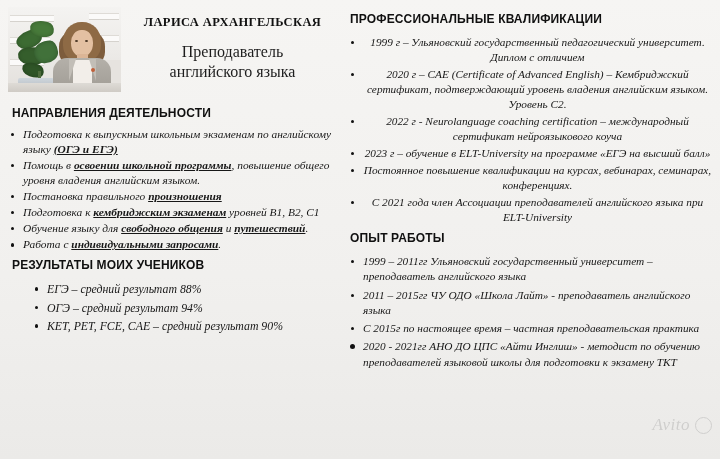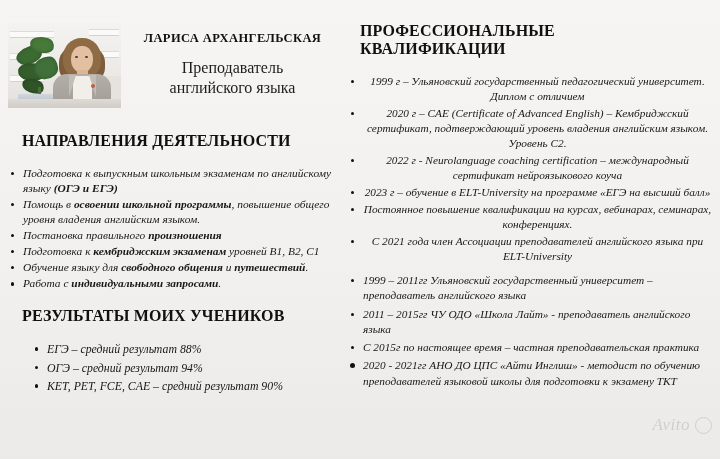--- a/index.html
+++ b/index.html
@@ -20,21 +20,21 @@
 
   .page {
     position: absolute;
     inset: 0;
     background: linear-gradient(180deg, #f6f5f3 0%, #f1f0ee 60%, #ebeae8 100%);
     display: flex;
   }
 
   .col-left {
     width: 340px;
-    padding: 20px 6px 0 6px;
+    padding: 4px 6px 0 6px;
     box-sizing: border-box;
     position: relative;
   }
 
   .col-right {
     width: 380px;
     padding: 6px 8px 0 4px;
     box-sizing: border-box;
     position: relative;
   }
@@ -233,26 +233,26 @@
   }
   .person-role {
     margin-top: 12px;
     font-size: 16px;
     line-height: 1.28;
     color: #1d1d1d;
   }
 
   
   h2.section-title {
-    margin: 16px;
-    font-size: 16px;
+    margin: 6px;
+    font-size: 12px;
     font-weight: bold;
     letter-spacing: .15px;
     color: #101010;
-    font-family: Liberation Serif, serif;
+    font-family: Liberation Sans, sans-serif;
   }
   .sec-activities   { margin-top: 8px; }
   .sec-results      { margin-top: 11px; }
   .sec-quals        { margin-top: 2px; margin-left: 2px; }
   .sec-experience   { margin-top: 13px; margin-left: 2px; }
 
   
   ul.bullets {
     list-style: none;
     margin: 7px 0 0 0;
@@ -277,21 +277,21 @@
     height: 3.2px;
     background: #111;
     border-radius: 50%;
   }
   ul.bullets li.big-bullet::before {
     left: 4px;
     top: 5px;
     width: 5px;
     height: 5px;
   }
-  ul.bullets li b { font-weight: bold; font-style: italic; }
+  ul.bullets li b { font-weight: bold; font-style: italic; text-decoration: underline; }
 
   ul.indented {
     margin-left: 24px;
     margin-top: 9px;
   }
   ul.indented li { font-size: 11.8px; line-height: 1.4; margin-bottom: 2px; }
 
   ul.right-list { margin-top: 9px; margin-left: 2px; text-align: center; }
   ul.right-list li { font-size: 11.3px; line-height: 1.33; margin-bottom: 2px; }
 
@@ -408,20 +408,21 @@
 
     <ul class="bullets right-list">
       <li>1999 г – Ульяновский государственный педагогический университет. Диплом с отличием</li>
       <li>2020 г – CAE (Certificate of Advanced English) – Кембриджский сертификат, подтверждающий уровень владения английским языком. Уровень C2.</li>
       <li>2022 г - Neurolanguage coaching certification – международный сертификат нейроязыкового коуча</li>
       <li>2023 г – обучение в ELT-University на программе  «ЕГЭ на высший балл»</li>
       <li>Постоянное повышение квалификации на курсах, вебинарах, семинарах, конференциях.</li>
       <li>С 2021 года член Ассоциации преподавателей английского языка при ELT-University</li>
     </ul>
 
+    <h2 class="section-title sec-experience">ОПЫТ РАБОТЫ</h2>
 
     <ul class="bullets exp-list">
       <li>1999 – 2011гг Ульяновский государственный университет – преподаватель английского языка</li>
       <li>2011 – 2015гг ЧУ ОДО «Школа Лайт» - преподаватель английского языка</li>
       <li>С 2015г по настоящее время – частная преподавательская практика</li>
       <li class="big-bullet">2020 - 2021гг АНО ДО ЦПС «Айти Инглиш» - методист по обучению преподавателей языковой школы для подготовки к экзамену TKT</li>
     </ul>
 
   </div>
 

